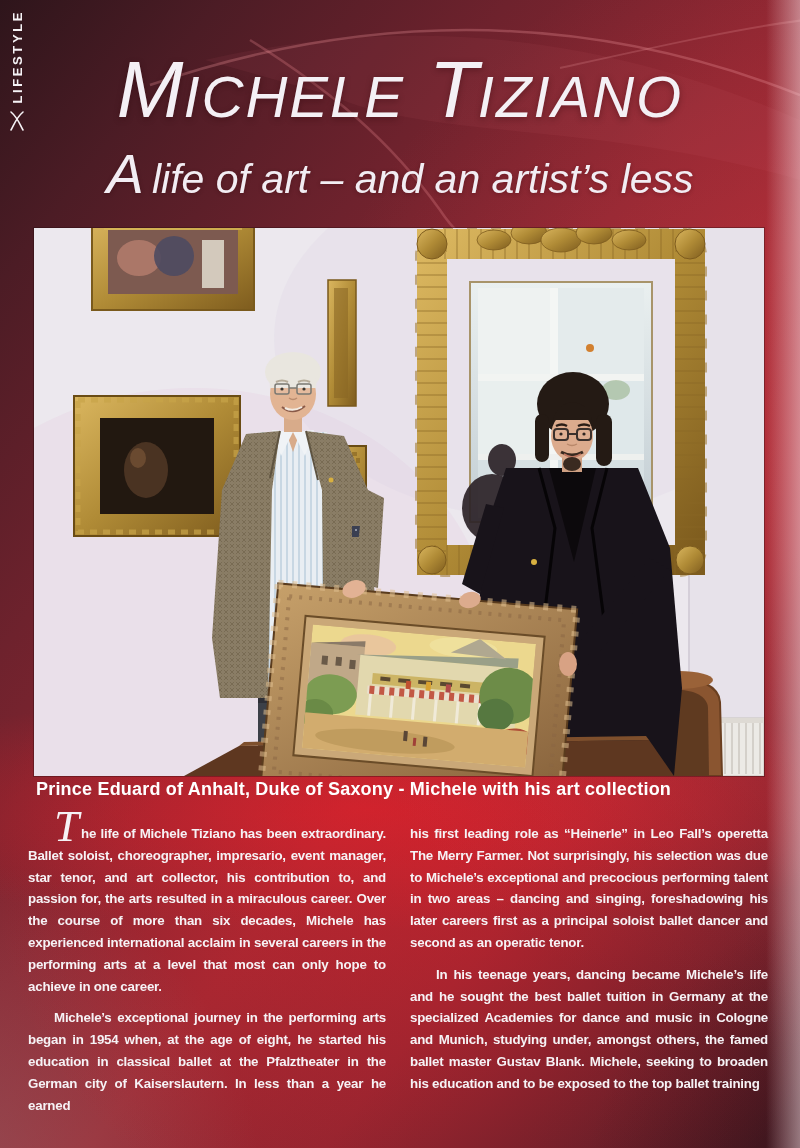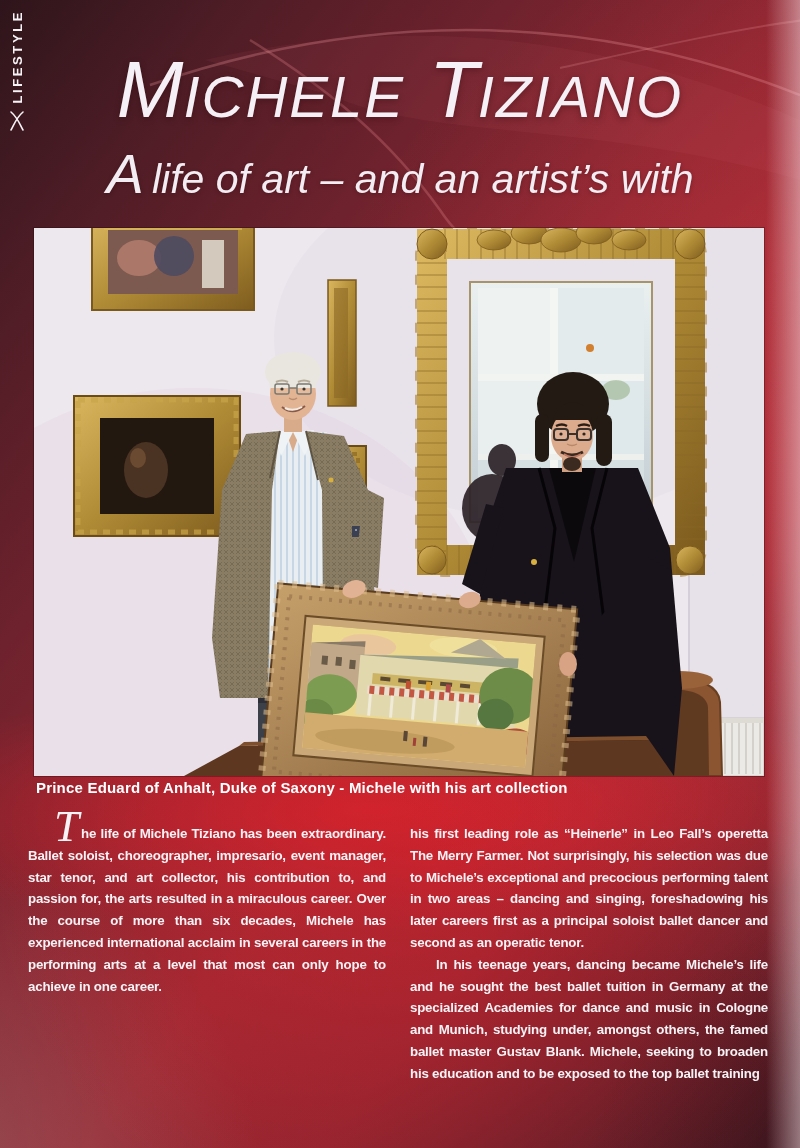--- a/index.html
+++ b/index.html
@@ -26,28 +26,28 @@
   .title .cap{font-size:80px;}
   .title .rest{font-size:58px;letter-spacing:2px;}
   .title .gap{display:inline-block;width:24px;}
   .subtitle{position:absolute;top:140px;left:0;right:0;text-align:center;font-style:italic;color:#f2edf3;
     white-space:nowrap;line-height:68px;text-shadow:0 1px 4px rgba(40,0,8,.3);}
   .subtitle .cap{font-size:56px;}
   .subtitle .rest{font-size:41px;}
 
   .photo{position:absolute;left:34px;top:228px;width:730px;height:548px;margin:0;
     outline:1px solid rgba(35,8,12,.35);}
-  .caption{position:absolute;left:36px;top:779px;font-size:15px;font-weight:bold;color:#ffffff;letter-spacing:.2px;}
+  .caption{position:absolute;left:36px;top:779px;font-size:18px;font-weight:bold;color:#ffffff;letter-spacing:.2px;}
 
   .columns{position:absolute;left:28px;top:823px;width:740px;display:grid;
     grid-template-columns:1fr 1fr;column-gap:24px;color:#f6f2f5;
     font-size:13.3px;font-weight:600;line-height:21.8px;letter-spacing:-0.2px;
     text-align:justify;}
   .columns p{margin:0;}
-  .columns p.follow{text-indent:26px;}
+  .columns p.follow{margin-top:10px;text-indent:26px;}
   .columns p.p-first{text-indent:26px;}
   .bigcap{font-family:"Liberation Serif",serif;font-style:italic;font-weight:normal;
     font-size:45px;line-height:0;position:relative;top:3px;margin-right:2px;letter-spacing:0;}
 
   .footer{position:absolute;left:30px;top:1112px;color:#ddd3d8;font-family:"Liberation Serif",serif;
     font-variant:small-caps;font-size:18px;letter-spacing:1.6px;}
   .footer .pagenum{font-weight:bold;margin-right:13px;font-variant:normal;color:#e9e1e5;}
 </style>
 </head>
 <body>
@@ -67,21 +67,21 @@
     <svg width="18" height="22" viewBox="0 0 18 22">
       <path d="M3 2 C 10 8, 12 15, 15 20" fill="none" stroke="#f6f3f6" stroke-width="1.6" stroke-linecap="round"></path>
       <path d="M15 2 C 8 8, 6 15, 3 20" fill="none" stroke="#f6f3f6" stroke-width="1.6" stroke-linecap="round"></path>
     </svg>
   </div>
 
   <div class="title">
     <span class="cap">M</span><span class="rest">ICHELE</span><span class="gap"></span><span class="cap">T</span><span class="rest">IZIANO</span>
   </div>
   <div class="subtitle">
-    <span class="cap">A</span><span class="rest"> </span><span class="rest">life of art – and an artist’s with</span>
+    <span class="cap">A</span><span class="rest"> </span><span class="rest">life of art – and an artist’s less</span>
   </div>
 
   <figure class="photo">
     <svg width="730" height="548" viewBox="0 0 730 548">
       <defs>
         <linearGradient id="gold" x1="0" y1="0" x2="1" y2="1">
           <stop offset="0" stop-color="#dab65f"></stop>
             <stop offset=".5" stop-color="#b08b36"></stop>
             <stop offset="1" stop-color="#7e5c1e"></stop>
         </linearGradient>
@@ -311,20 +311,21 @@
         </g>
       </g>
     </svg>
   </figure>
 
   <div class="caption">Prince Eduard of Anhalt, Duke of Saxony - Michele with his art collection</div>
 
   <div class="columns">
     <div class="col">
       <p class="p-first"><span class="bigcap">T</span><span>he life of Michele Tiziano has been extraordinary. Ballet soloist, choreographer, impresario, event manager, star tenor, and art collector, his contribution to, and passion for, the arts resulted in a miraculous career. Over the course of more than six decades, Michele has experienced international acclaim in several careers in the performing arts at a level that most can only hope to achieve in one career.</span></p>
+      <p class="follow">Michele’s exceptional journey in the performing arts began in 1954 when, at the age of eight, he started his education in classical ballet at the Pfalztheater in the German city of Kaiserslautern. In less than a year he earned</p>
     </div>
     <div class="col">
       <p>his first leading role as “Heinerle” in Leo Fall’s operetta The Merry Farmer. Not surprisingly, his selection was due to Michele’s exceptional and precocious performing talent in two areas – dancing and singing, foreshadowing his later careers first as a principal soloist ballet dancer and second as an operatic tenor.</p>
       <p class="follow">In his teenage years, dancing became Michele’s life and he sought the best ballet tuition in Germany at the specialized Academies for dance and music in Cologne and Munich, studying under, amongst others, the famed ballet master Gustav Blank. Michele, seeking to broaden his education and to be exposed to the top ballet training</p>
     </div>
   </div>
 
 
 </div>
 

